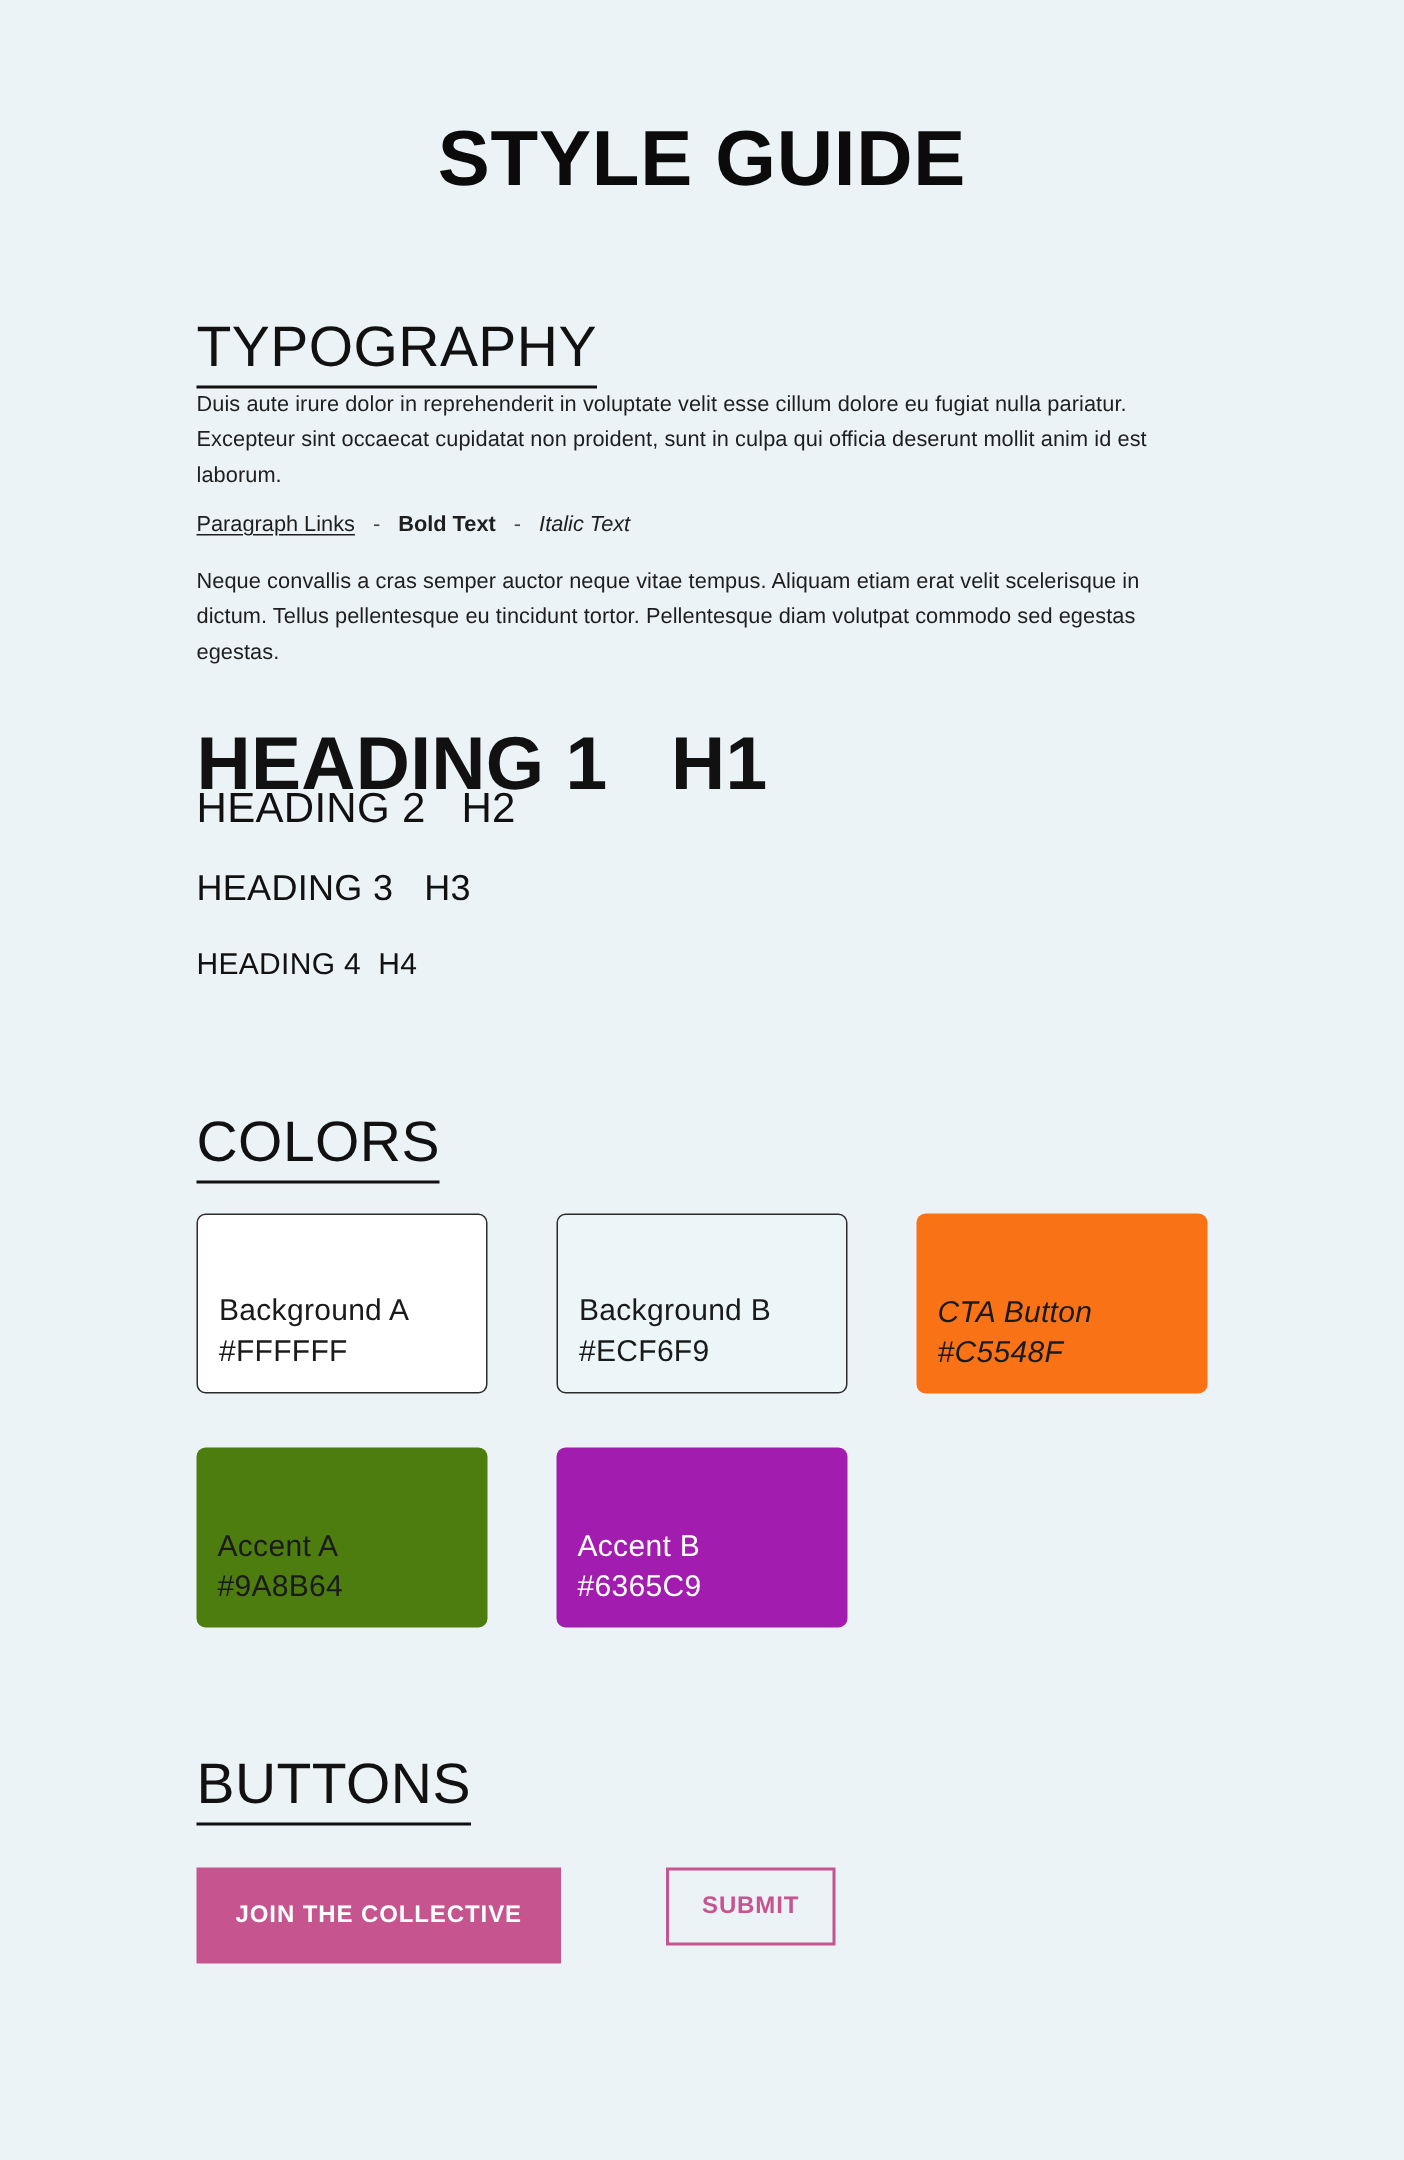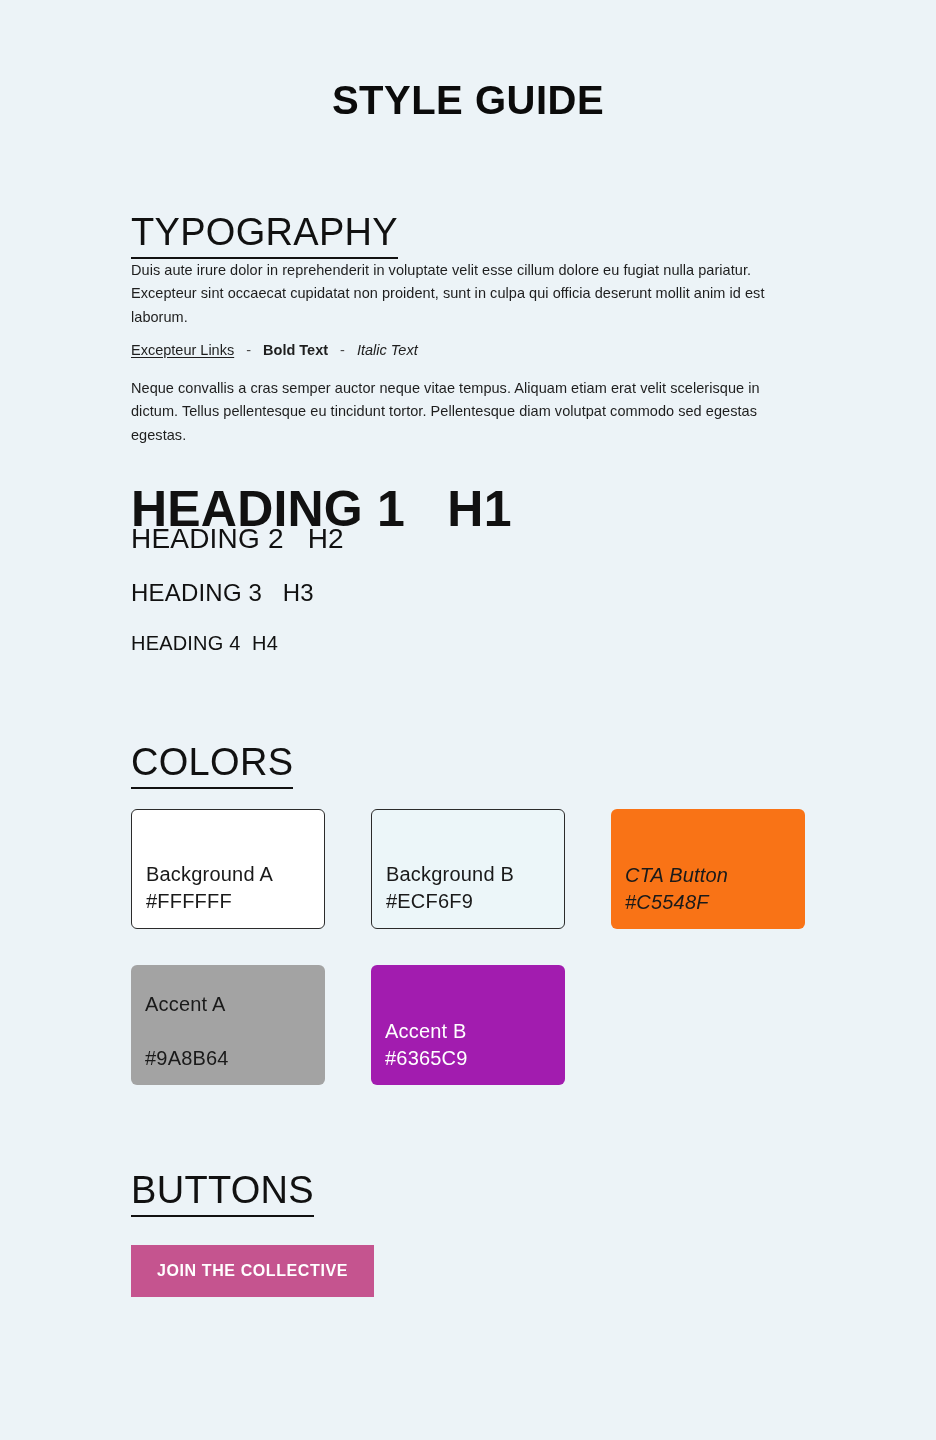--- a/index.html
+++ b/index.html
@@ -23,21 +23,21 @@
     overflow: hidden;
   }
 
   
   .main-title {
     position: absolute;
     top: 78px;
     left: 0;
     width: 936px;
     text-align: center;
-    font-size: 40px;
+    font-size: 52px;
     font-weight: 700;
     letter-spacing: 0.5px;
     color: #0b0b0b;
     line-height: 1.1;
   }
 
   
   .content {
     position: absolute;
     left: 131px;
@@ -138,21 +138,21 @@
   
   .button-row {
     position: absolute;
     top: 1245px;
     left: 0;
     display: flex;
     align-items: flex-start;
   }
 
   .btn-primary {
-    height: 52px;
+    height: 64px;
     padding: 16px 26px;
     background: #C5548F;
     color: #ffffff;
     border: none;
     font-family: "Liberation Sans", sans-serif;
     font-size: 16px;
     font-weight: 700;
     letter-spacing: 0.6px;
     cursor: pointer;
     display: inline-flex;
@@ -186,21 +186,21 @@
 
   <div class="main-title">STYLE GUIDE</div>
 
   <div class="content">
 
     <div class="section-heading sec-typography">TYPOGRAPHY</div>
 
     <p class="para para-1">Duis aute irure dolor in reprehenderit in voluptate velit esse cillum dolore eu fugiat nulla pariatur. Excepteur sint occaecat cupidatat non proident, sunt in culpa qui officia deserunt mollit anim id est laborum.</p>
 
     <div class="inline-row">
-      <a class="link" href="#">Excepteur Links</a>
+      <a class="link" href="#">Paragraph Links</a>
       <span class="sep">-</span>
       <span class="bold">Bold Text</span>
       <span class="sep">-</span>
       <span class="italic">Italic Text</span>
     </div>
 
     <p class="para para-2">Neque convallis a cras semper auctor neque vitae tempus. Aliquam etiam erat velit scelerisque in dictum. Tellus pellentesque eu tincidunt tortor. Pellentesque diam volutpat commodo sed egestas egestas.</p>
 
     <div class="heading-spec h-1">HEADING 1   H1</div>
     <div class="heading-spec h-2">HEADING 2   H2</div>
@@ -220,32 +220,33 @@
         <span class="swatch-name">Background B</span>
         <span class="swatch-hex">#ECF6F9</span>
       </div>
 
 
       <div class="swatch" style="background: #f97316; color: rgb(26, 26, 26); font-style: italic;">
         <span class="swatch-name">CTA Button</span>
         <span class="swatch-hex">#C5548F</span>
       </div>
 
-      <div class="swatch" style="background: #a3a3a3; color: rgb(26, 26, 26); gap: 27px;">
+      <div class="swatch" style="background: #4d7c0f; color: rgb(26, 26, 26);">
         <span class="swatch-name">Accent A</span>
         <span class="swatch-hex">#9A8B64</span>
       </div>
 
       <div class="swatch" style="background: #a21caf; color: rgb(255, 255, 255);">
         <span class="swatch-name">Accent B</span>
         <span class="swatch-hex">#6365C9</span>
       </div>
 
     </div>
 
     <div class="section-heading sec-buttons">BUTTONS</div>
 
     <div class="button-row">
       <button class="btn-primary" style="background: rgb(197, 84, 143);">JOIN THE COLLECTIVE</button>
+      <button class="btn-outline" style="color: rgb(197, 84, 143); border-color: rgb(197, 84, 143);">SUBMIT</button>
     </div>
 
   </div>
 </div>
 
 </body></html>

